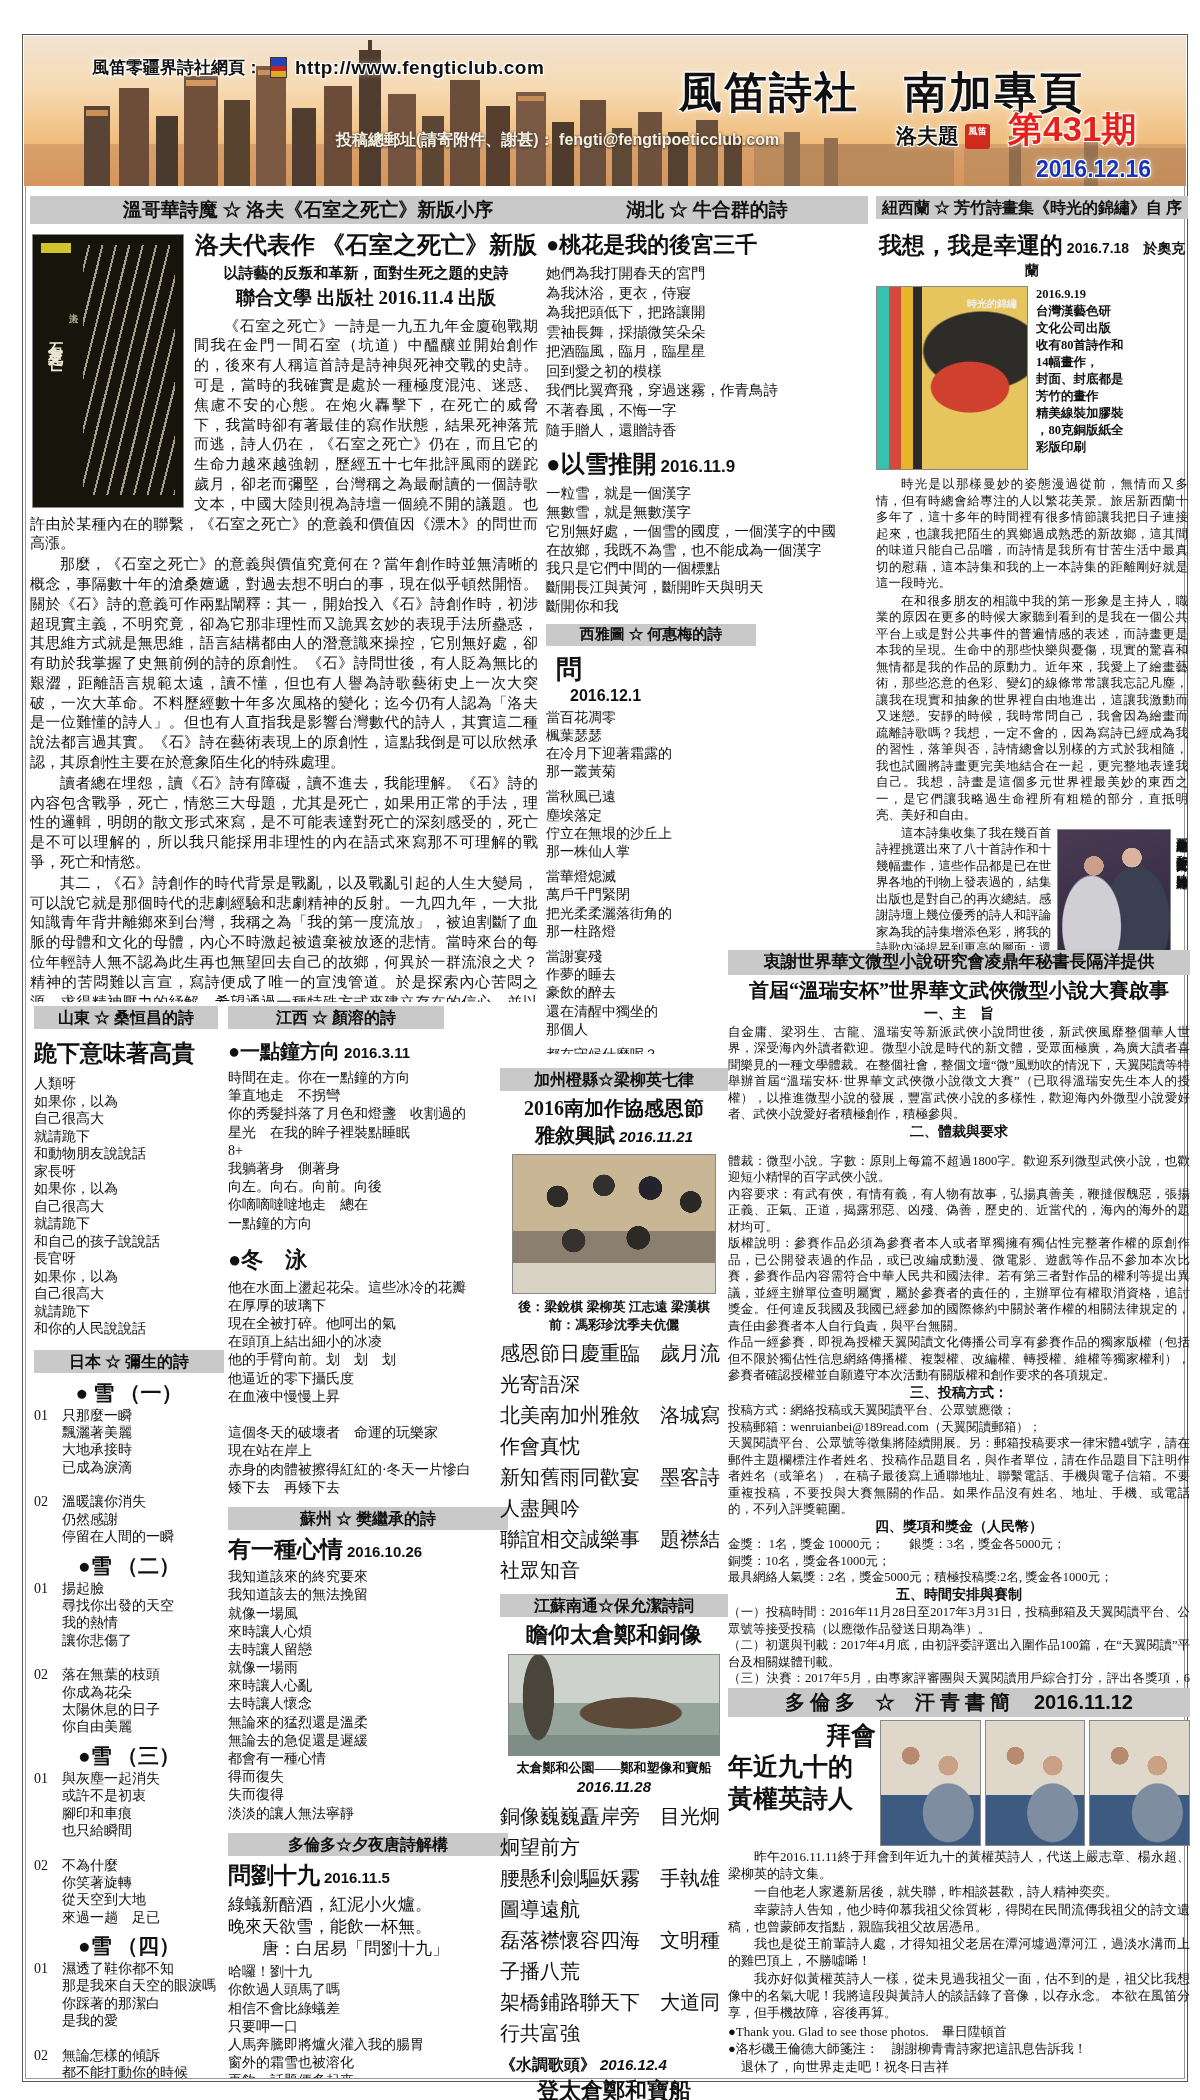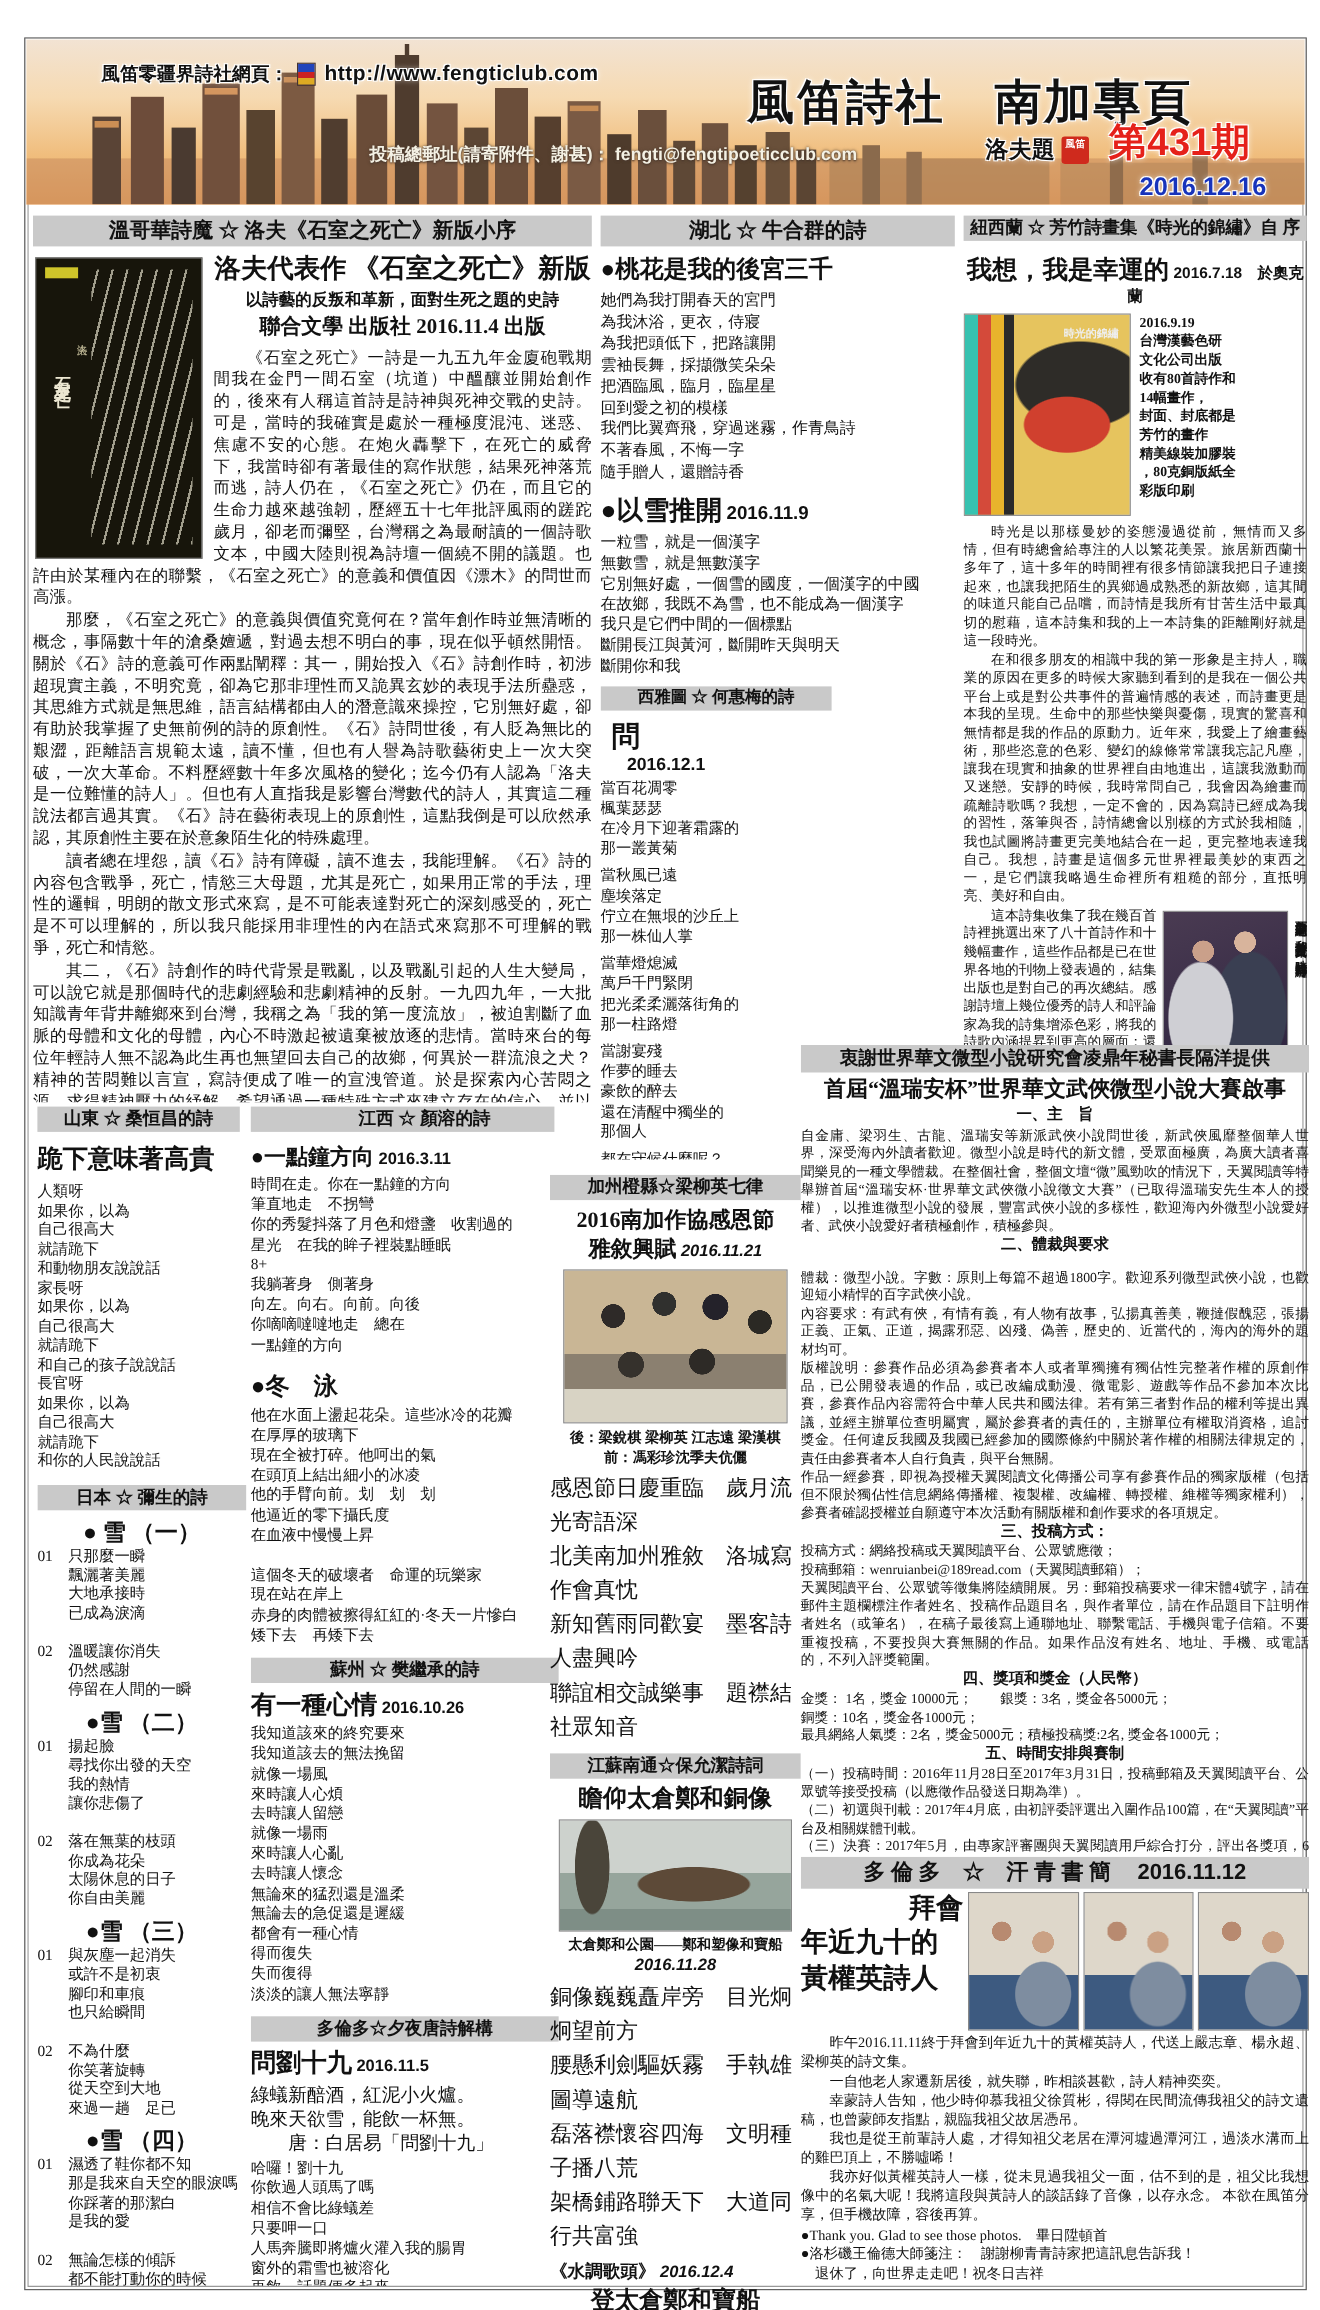--- a/index.html
+++ b/index.html
@@ -136,21 +136,21 @@
     <div id="email-row" class="abs">投稿總郵址(請寄附件、謝甚)： fengti@fengtipoeticclub.com</div>
     <div id="cali" class="abs glow">風笛詩社　南加專頁</div>
     <div id="signer" class="abs">
       <span class="glow">洛夫題</span>
       <span class="seal">風笛</span>
     </div>
     <div id="issue" class="abs glow">第431期</div>
     <div id="ed-date" class="abs glow">2016.12.16</div>
   </div>
 
-  <div class="abs strip s19" style="left:30px;top:196px;width:508px;">溫哥華詩魔 ☆ 洛夫《石室之死亡》新版小序</div>
+  <div class="abs strip s19" style="left:30px;top:196px;width:508px;padding-left:24px;">溫哥華詩魔 ☆ 洛夫《石室之死亡》新版小序</div>
   <div class="abs strip s19" style="left:546px;top:196px;width:322px;">湖北 ☆ 牛合群的詩</div>
   <div class="abs strip s16" style="left:876px;top:196px;width:312px;">紐西蘭 ☆ 芳竹詩畫集《時光的錦繡》自 序</div>
 
   <div id="art-luofu" class="abs">
     <div id="bookcover" class="photo">
       <div class="lbl"></div>
       <div class="streak"></div>
       <div class="au">洛夫</div>
       <div class="vt">石室之死亡</div>
     </div>
@@ -159,21 +159,21 @@
     <div class="ttl" style="font-size:19px;margin:2px 0 6px;">聯合文學 出版社 2016.11.4 出版</div>
     <div class="paras">
         <div class="ln">《石室之死亡》一詩是一九五九年金廈砲戰期間我在金門一間石室（坑道）中醞釀並開始創作的，後來有人稱這首詩是詩神與死神交戰的史詩。可是，當時的我確實是處於一種極度混沌、迷惑、焦慮不安的心態。在炮火轟擊下，在死亡的威脅下，我當時卻有著最佳的寫作狀態，結果死神落荒而逃，詩人仍在，《石室之死亡》仍在，而且它的生命力越來越強韌，歷經五十七年批評風雨的蹉跎歲月，卻老而彌堅，台灣稱之為最耐讀的一個詩歌文本，中國大陸則視為詩壇一個繞不開的議題。也許由於某種內在的聯繫，《石室之死亡》的意義和價值因《漂木》的問世而高漲。</div>
         <div class="ln">那麼，《石室之死亡》的意義與價值究竟何在？當年創作時並無清晰的概念，事隔數十年的滄桑嬗遞，對過去想不明白的事，現在似乎頓然開悟。關於《石》詩的意義可作兩點闡釋：其一，開始投入《石》詩創作時，初涉超現實主義，不明究竟，卻為它那非理性而又詭異玄妙的表現手法所蠱惑，其思維方式就是無思維，語言結構都由人的潛意識來操控，它別無好處，卻有助於我掌握了史無前例的詩的原創性。《石》詩問世後，有人貶為無比的艱澀，距離語言規範太遠，讀不懂，但也有人譽為詩歌藝術史上一次大突破，一次大革命。不料歷經數十年多次風格的變化；迄今仍有人認為「洛夫是一位難懂的詩人」。但也有人直指我是影響台灣數代的詩人，其實這二種說法都言過其實。《石》詩在藝術表現上的原創性，這點我倒是可以欣然承認，其原創性主要在於意象陌生化的特殊處理。</div>
         <div class="ln">讀者總在埋怨，讀《石》詩有障礙，讀不進去，我能理解。《石》詩的內容包含戰爭，死亡，情慾三大母題，尤其是死亡，如果用正常的手法，理性的邏輯，明朗的散文形式來寫，是不可能表達對死亡的深刻感受的，死亡是不可以理解的，所以我只能採用非理性的內在語式來寫那不可理解的戰爭，死亡和情慾。</div>
         <div class="ln">其二，《石》詩創作的時代背景是戰亂，以及戰亂引起的人生大變局，可以說它就是那個時代的悲劇經驗和悲劇精神的反射。一九四九年，一大批知識青年背井離鄉來到台灣，我稱之為「我的第一度流放」，被迫割斷了血脈的母體和文化的母體，內心不時激起被遺棄被放逐的悲情。當時來台的每位年輕詩人無不認為此生再也無望回去自己的故鄉，何異於一群流浪之犬？精神的苦悶難以言宣，寫詩便成了唯一的宣洩管道。於是探索內心苦悶之源，求得精神壓力的紓解，希望通過一種特殊方式來建立存在的信心，並以此來「修補心靈嚴重的內傷」（見拙文《石室之死亡》再探索），便成為七、八〇年代一群台灣詩人的實際行動，這正是《石》詩創作的重大意義之所在。</div>
       </div>
   </div>
 
   <div class="abs strip s16" style="left:34px;top:1006px;width:184px;">山東 ☆ 桑恒昌的詩</div>
-  <div class="abs strip s16" style="left:228px;top:1006px;width:236px;padding-left:40px;">江西 ☆ 顏溶的詩</div>
+  <div class="abs strip s16" style="left:228px;top:1006px;width:216px;">江西 ☆ 顏溶的詩</div>
 
   <div id="col-a1" class="abs">
     <div class="ttl" style="font-size:23px;text-align:left;">跪下意味著高貴</div>
     <div class="lines poem" style="line-height:1.25;margin-top:6px;">
         <div class="ln">人類呀</div>
         <div class="ln">如果你，以為</div>
         <div class="ln">自己很高大</div>
         <div class="ln">就請跪下</div>
         <div class="ln">和動物朋友說說話</div>
         <div class="ln">家長呀</div>

